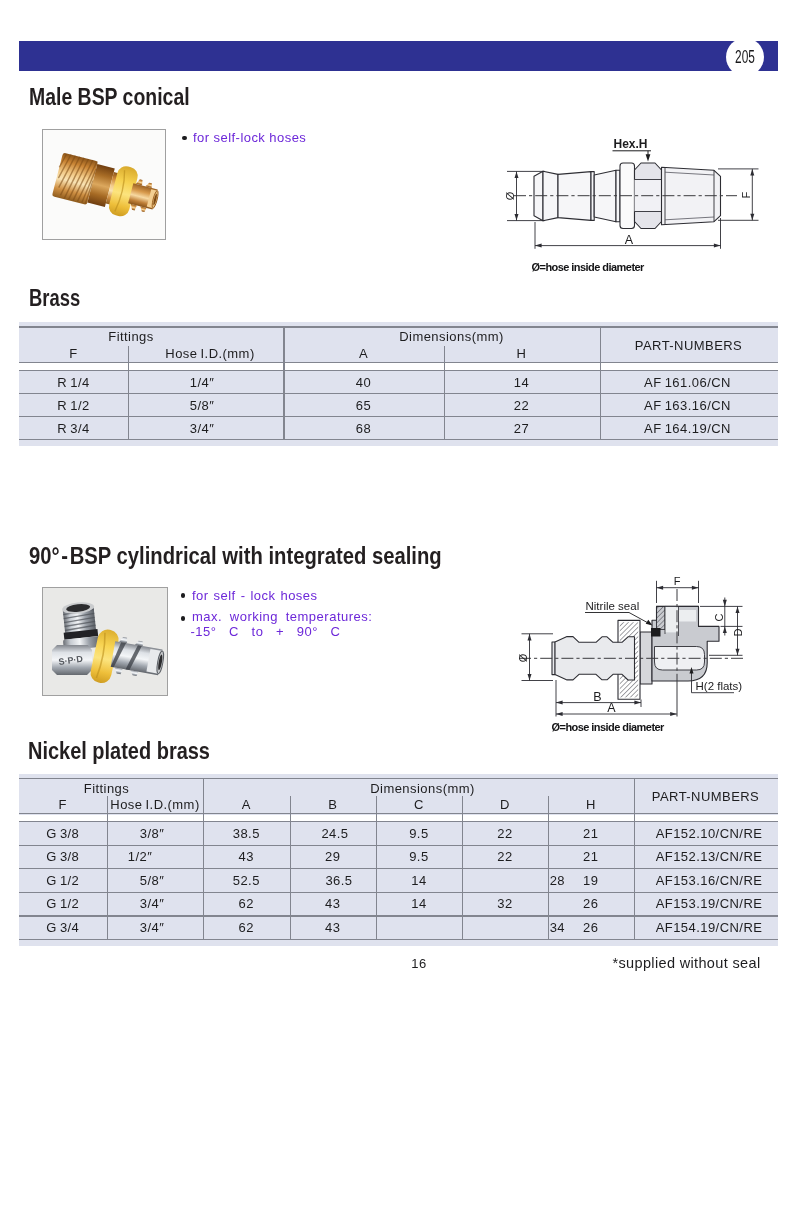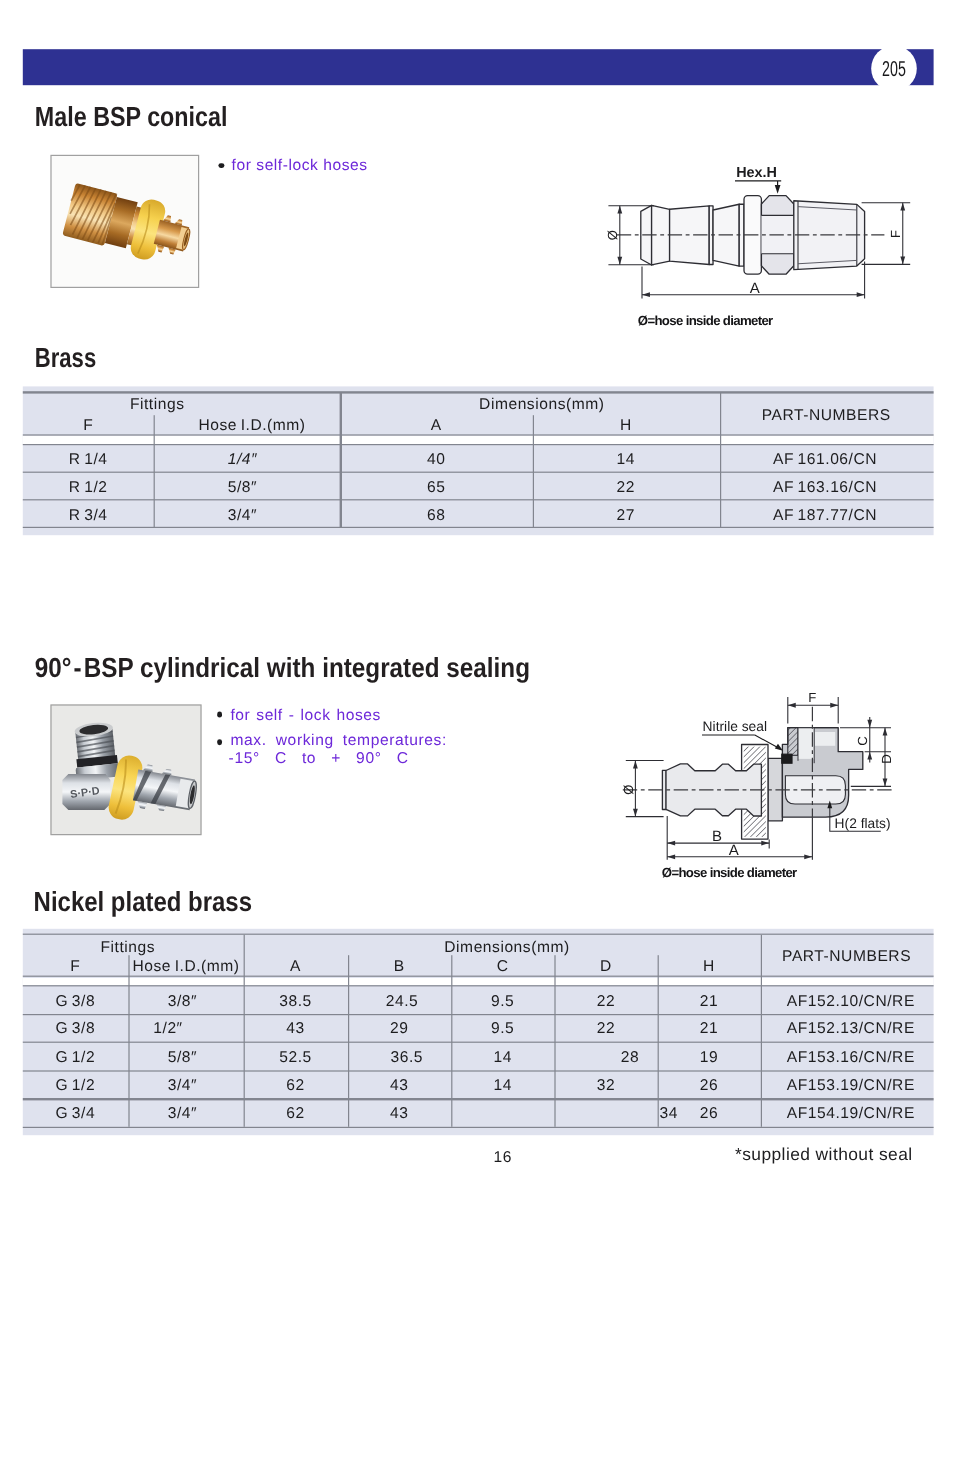--- a/index.html
+++ b/index.html
@@ -284,36 +284,36 @@
 
   <div class="abs tc" style="left:71px;top:330px;width:120px;">Fittings</div>
   <div class="abs tc" style="left:391.5px;top:330px;width:120px;">Dimensions(mm)</div>
   <div class="abs tc" style="left:628.5px;top:338.5px;width:120px;">PART-NUMBERS</div>
   <div class="abs tc" style="left:13.5px;top:347px;width:120px;">F</div>
   <div class="abs tc" style="left:150px;top:347px;width:120px;">Hose I.D.(mm)</div>
   <div class="abs tc" style="left:303.5px;top:347px;width:120px;">A</div>
   <div class="abs tc" style="left:461.5px;top:347px;width:120px;">H</div>
 
   <div class="abs tc" style="left:13.5px;top:376px;width:120px;">R 1/4</div>
-  <div class="abs tc" style="left:142px;top:376px;width:120px;font-style:italic;">1/4″</div>
+  <div class="abs tc" style="left:142px;top:376px;width:120px;">1/4″</div>
   <div class="abs tc" style="left:303.5px;top:376px;width:120px;">40</div>
   <div class="abs tc" style="left:461.5px;top:376px;width:120px;">14</div>
   <div class="abs tc" style="left:627.5px;top:376px;width:120px;">AF 161.06/CN</div>
 
   <div class="abs tc" style="left:13.5px;top:399px;width:120px;">R 1/2</div>
   <div class="abs tc" style="left:142px;top:399px;width:120px;">5/8″</div>
   <div class="abs tc" style="left:303.5px;top:399px;width:120px;">65</div>
   <div class="abs tc" style="left:461.5px;top:399px;width:120px;">22</div>
   <div class="abs tc" style="left:627.5px;top:399px;width:120px;">AF 163.16/CN</div>
 
   <div class="abs tc" style="left:13.5px;top:422px;width:120px;">R 3/4</div>
   <div class="abs tc" style="left:142px;top:422px;width:120px;">3/4″</div>
   <div class="abs tc" style="left:303.5px;top:422px;width:120px;">68</div>
   <div class="abs tc" style="left:461.5px;top:422px;width:120px;">27</div>
-  <div class="abs tc" style="left:627.5px;top:422px;width:120px;">AF 187.77/CN</div>
+  <div class="abs tc" style="left:627.5px;top:422px;width:120px;">AF 164.19/CN</div>
 
   <div class="abs" style="left:19px;top:773.5px;width:758.5px;height:172px;background:#dfe2ee;"></div>
   <div class="abs" style="left:19px;top:814.5px;width:758.5px;height:6.7px;background:#fff;"></div>
   <div class="hl" style="left:19px;top:777.6px;width:758.5px;"></div>
   <div class="hl" style="left:19px;top:813.3px;width:758.5px;"></div>
   <div class="hl" style="left:19px;top:821.2px;width:758.5px;"></div>
   <div class="hl" style="left:19px;top:844.8px;width:758.5px;"></div>
   <div class="hl" style="left:19px;top:868.3px;width:758.5px;"></div>
   <div class="hl" style="left:19px;top:891.8px;width:758.5px;"></div>
   <div class="hl" style="left:19px;top:915.4px;width:758.5px;"></div>
@@ -353,21 +353,21 @@
   <div class="abs tc" style="left:358.9px;top:850px;width:120px;">9.5</div>
   <div class="abs tc" style="left:445px;top:850px;width:120px;">22</div>
   <div class="abs tc" style="left:530.8px;top:850px;width:120px;">21</div>
   <div class="abs tc" style="left:649px;top:850px;width:120px;">AF152.13/CN/RE</div>
 
   <div class="abs tc" style="left:2.8px;top:873.6px;width:120px;">G 1/2</div>
   <div class="abs tc" style="left:92px;top:873.6px;width:120px;">5/8″</div>
   <div class="abs tc" style="left:186.3px;top:873.6px;width:120px;">52.5</div>
   <div class="abs tc" style="left:279px;top:873.6px;width:120px;">36.5</div>
   <div class="abs tc" style="left:358.9px;top:873.6px;width:120px;">14</div>
-  <div class="abs tc" style="left:465px;top:873.6px;width:120px;">28</div>
+  <div class="abs tc" style="left:445px;top:873.6px;width:120px;text-align:right;">28</div>
   <div class="abs tc" style="left:530.8px;top:873.6px;width:120px;">19</div>
   <div class="abs tc" style="left:649px;top:873.6px;width:120px;">AF153.16/CN/RE</div>
 
   <div class="abs tc" style="left:2.8px;top:897.1px;width:120px;">G 1/2</div>
   <div class="abs tc" style="left:92px;top:897.1px;width:120px;">3/4″</div>
   <div class="abs tc" style="left:186.3px;top:897.1px;width:120px;">62</div>
   <div class="abs tc" style="left:272.7px;top:897.1px;width:120px;">43</div>
   <div class="abs tc" style="left:358.9px;top:897.1px;width:120px;">14</div>
   <div class="abs tc" style="left:445px;top:897.1px;width:120px;">32</div>
   <div class="abs tc" style="left:530.8px;top:897.1px;width:120px;">26</div>

